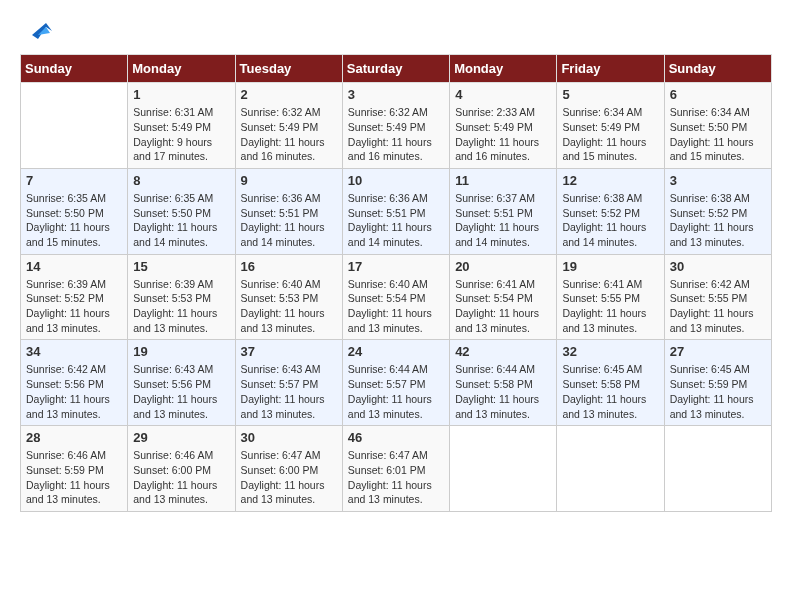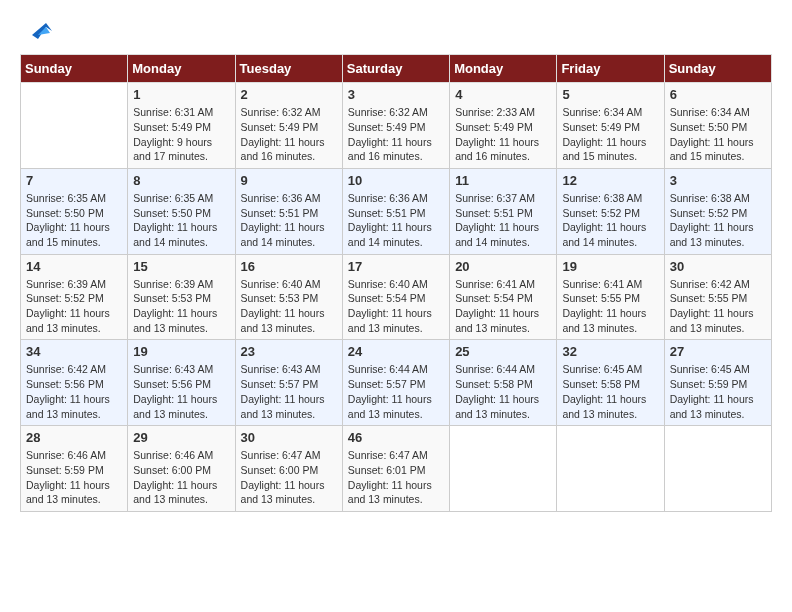--- a/index.html
+++ b/index.html
@@ -298,37 +298,37 @@
       </td>
         <td>
         <span class="day-num">19</span>
         <div class="day-info">
           <span>Sunrise: 6:43 AM</span><br>
           <span>Sunset: 5:56 PM</span><br>
           <span>Daylight: 11 hours and 13 minutes.</span>
         </div>
       </td>
         <td>
-        <span class="day-num">23</span>
+        <span class="day-num">37</span>
         <div class="day-info">
           <span>Sunrise: 6:43 AM</span><br>
           <span>Sunset: 5:57 PM</span><br>
           <span>Daylight: 11 hours and 13 minutes.</span>
         </div>
       </td>
         <td>
         <span class="day-num">24</span>
         <div class="day-info">
           <span>Sunrise: 6:44 AM</span><br>
           <span>Sunset: 5:57 PM</span><br>
           <span>Daylight: 11 hours and 13 minutes.</span>
         </div>
       </td>
         <td>
-        <span class="day-num">25</span>
+        <span class="day-num">42</span>
         <div class="day-info">
           <span>Sunrise: 6:44 AM</span><br>
           <span>Sunset: 5:58 PM</span><br>
           <span>Daylight: 11 hours and 13 minutes.</span>
         </div>
       </td>
         <td>
         <span class="day-num">32</span>
         <div class="day-info">
           <span>Sunrise: 6:45 AM</span><br>

